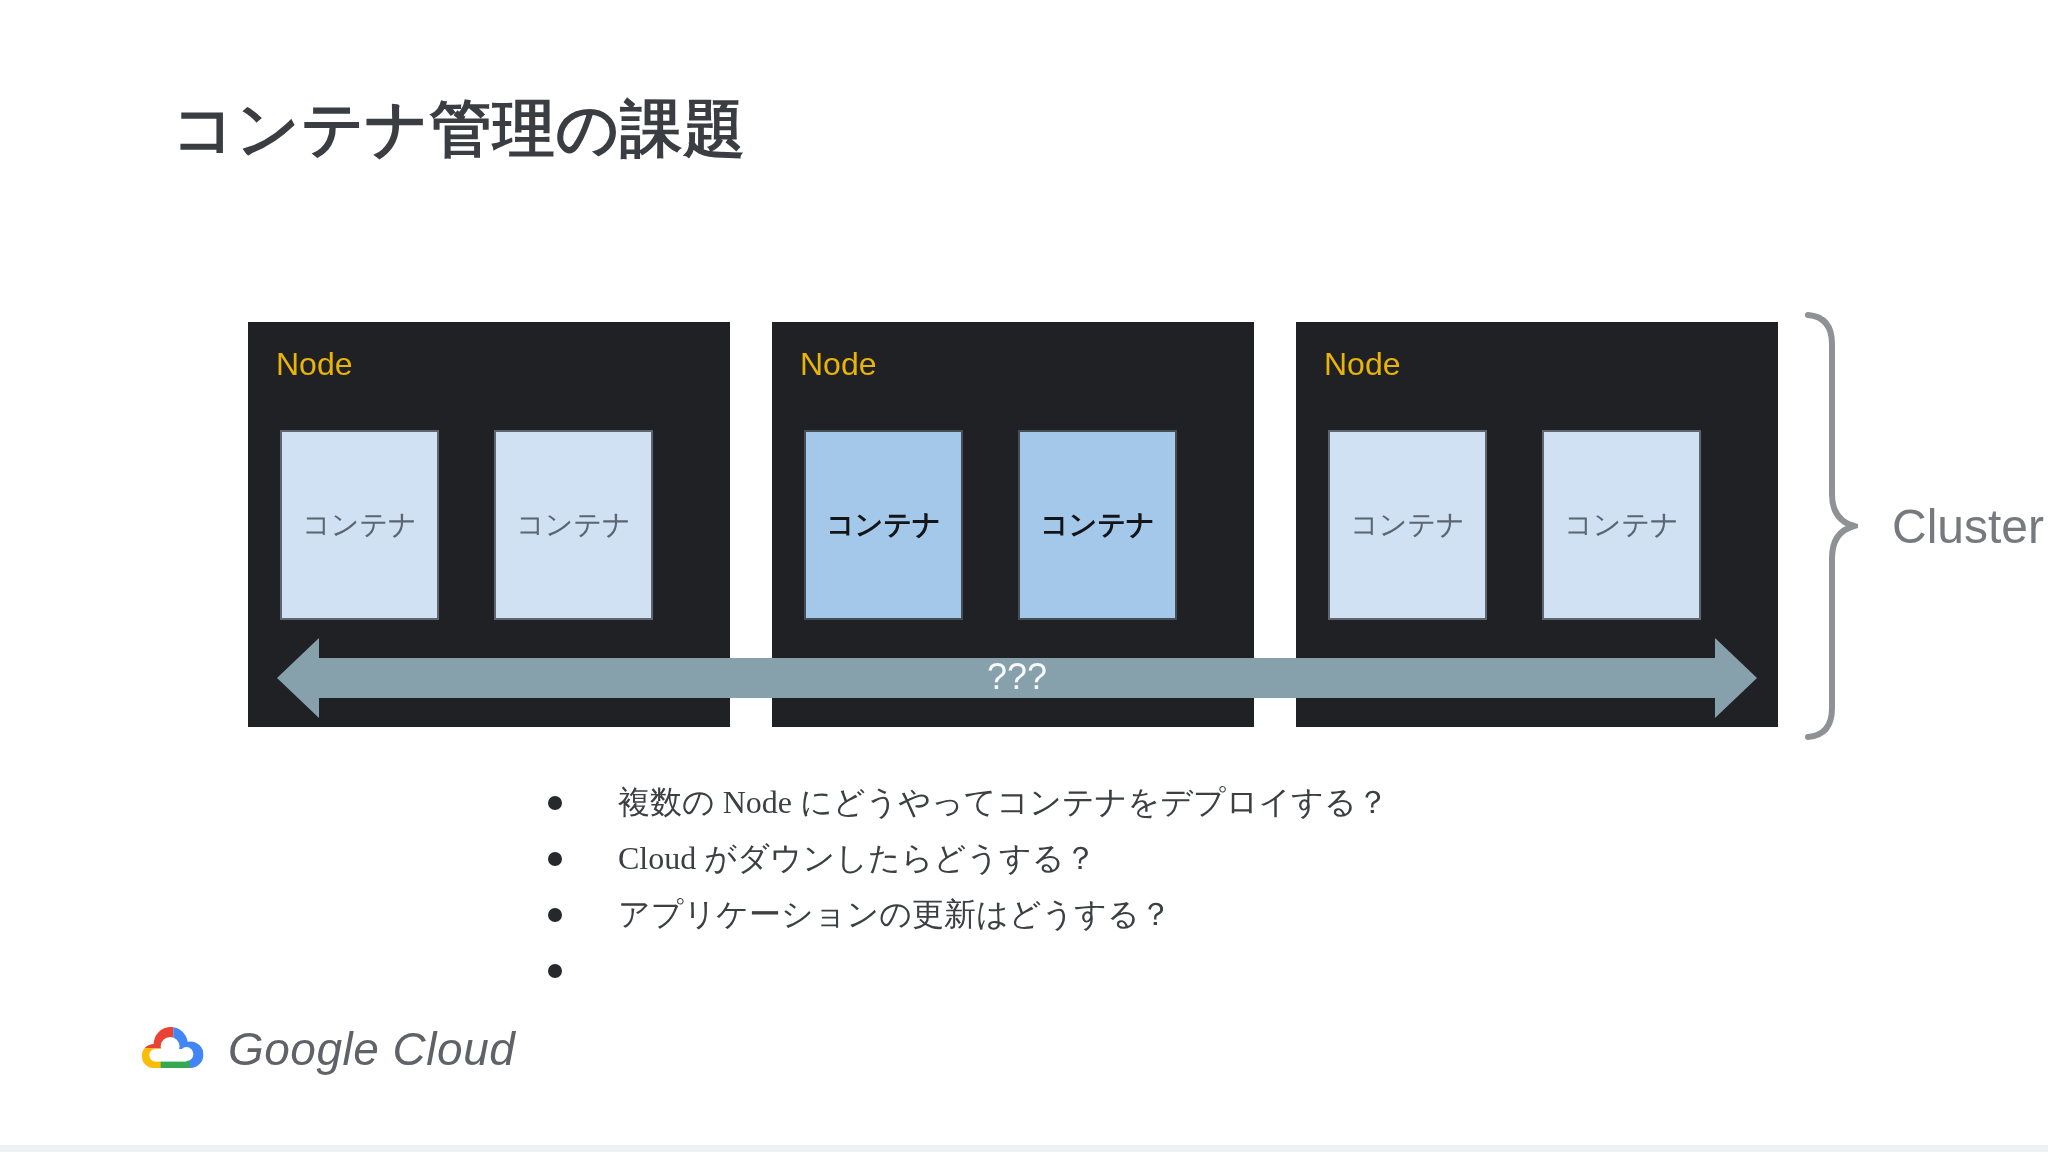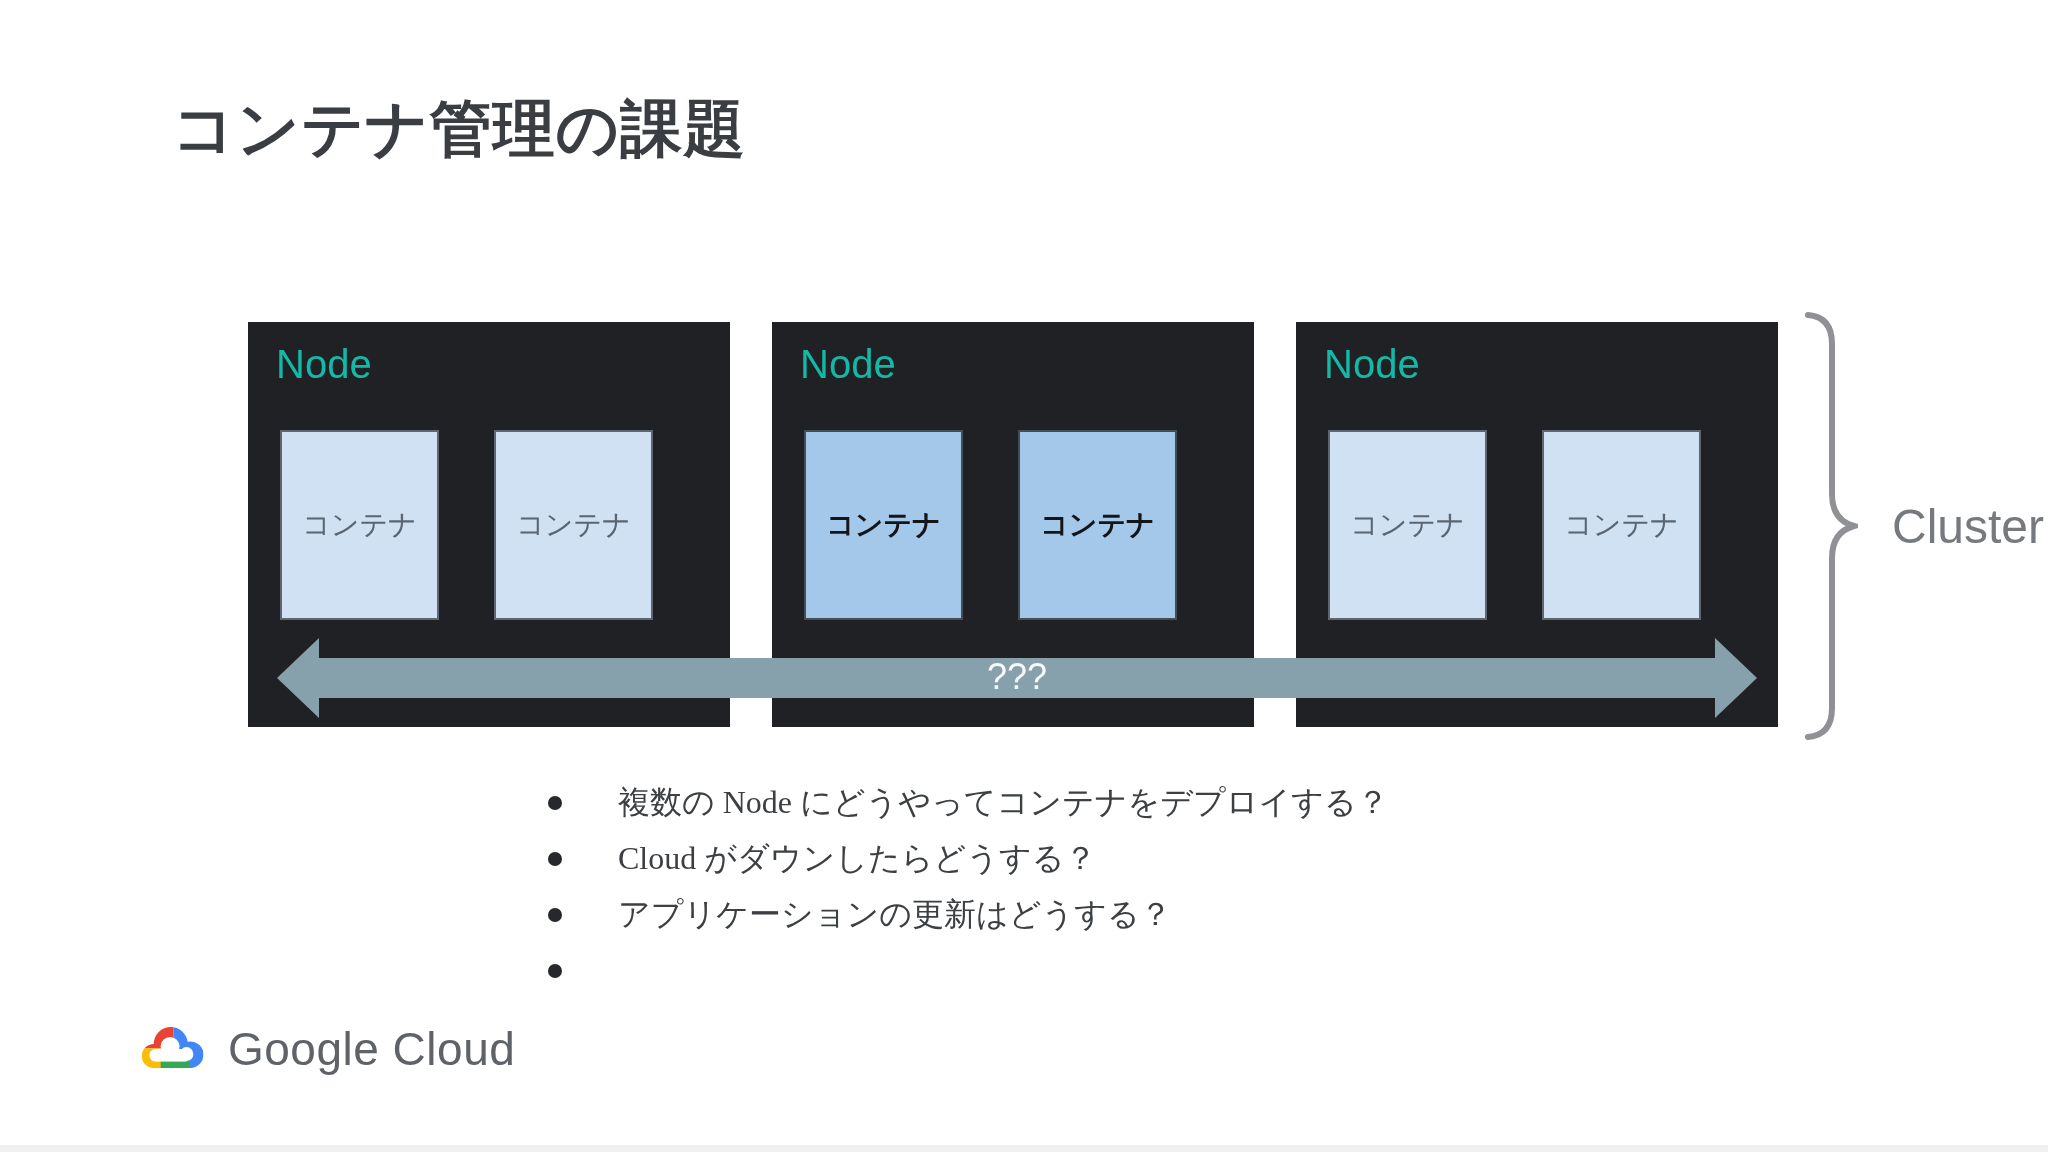--- a/index.html
+++ b/index.html
@@ -8,22 +8,22 @@
     font-family:"Liberation Sans","DejaVu Sans",sans-serif;
   }
   .title {
     position:absolute; left:172px; top:92px; font-size:62px; line-height:74px;
     font-weight:bold; color:#3a3d42; letter-spacing:1px; white-space:nowrap;
   }
   
   .node { position:absolute; top:322px; width:482px; height:405px; background:#202124; }
   .node-1 { left:248px; } .node-2 { left:772px; } .node-3 { left:1296px; }
   .node-label {
-    position:absolute; left:28px; top:18px; font-size:40px; line-height:48px;
-    color:#14b8a6; font-weight:400;
+    position:absolute; left:28px; top:18px; font-size:32px; line-height:48px;
+    color:#eab308; font-weight:400;
   }
   .cbox {
     position:absolute; top:108px; width:159px; height:190px; box-sizing:border-box;
     display:flex; align-items:center; justify-content:center; font-size:28px; white-space:nowrap;
   }
   .cbox.p1 { left:32px; } .cbox.p2 { left:246px; }
   .cbox.light  { background:#cfe1f3; border:2px solid #5f6670; color:#5c6672; font-weight:400; }
   .cbox.strong { background:#a4c8ea; border:2px solid #454d55; color:#131519; font-weight:bold; }
   
   .arrow-bar {
@@ -39,21 +39,21 @@
   .brace { position:absolute; left:1798px; top:310px; }
   .cluster-label {
     position:absolute; left:1892px; top:501px; font-size:48px; line-height:52px; color:#767a7e;
   }
   
   .bullets { position:absolute; left:548px; top:775px; list-style:none; margin:0; padding:0;font-family:Liberation Serif, serif; }
   .bullets li { display:flex; align-items:center; height:56px; }
   .dot { width:14px; height:14px; border-radius:50%; background:#26282c; flex:none; }
   .li-text { margin-left:56px; font-size:32px; color:#3c4043; white-space:nowrap; }
   
-  .logo { position:absolute; left:138px; top:1022px; display:flex; align-items:center; }
+  .logo { position:absolute; left:138px; top:1022px; display:flex; align-items:center;font-style:italic; }
   .logo-text { margin-left:22px; font-size:46px; color:#5f6368; letter-spacing:0.5px; white-space:nowrap; }
   .bottom-strip { position:absolute; left:0; bottom:0; width:100%; height:7px; background:#eef0f1; }
 </style>
 </head>
 <body>
 
 <div class="slide">
 
   <div class="title">コンテナ管理の課題</div>
 

